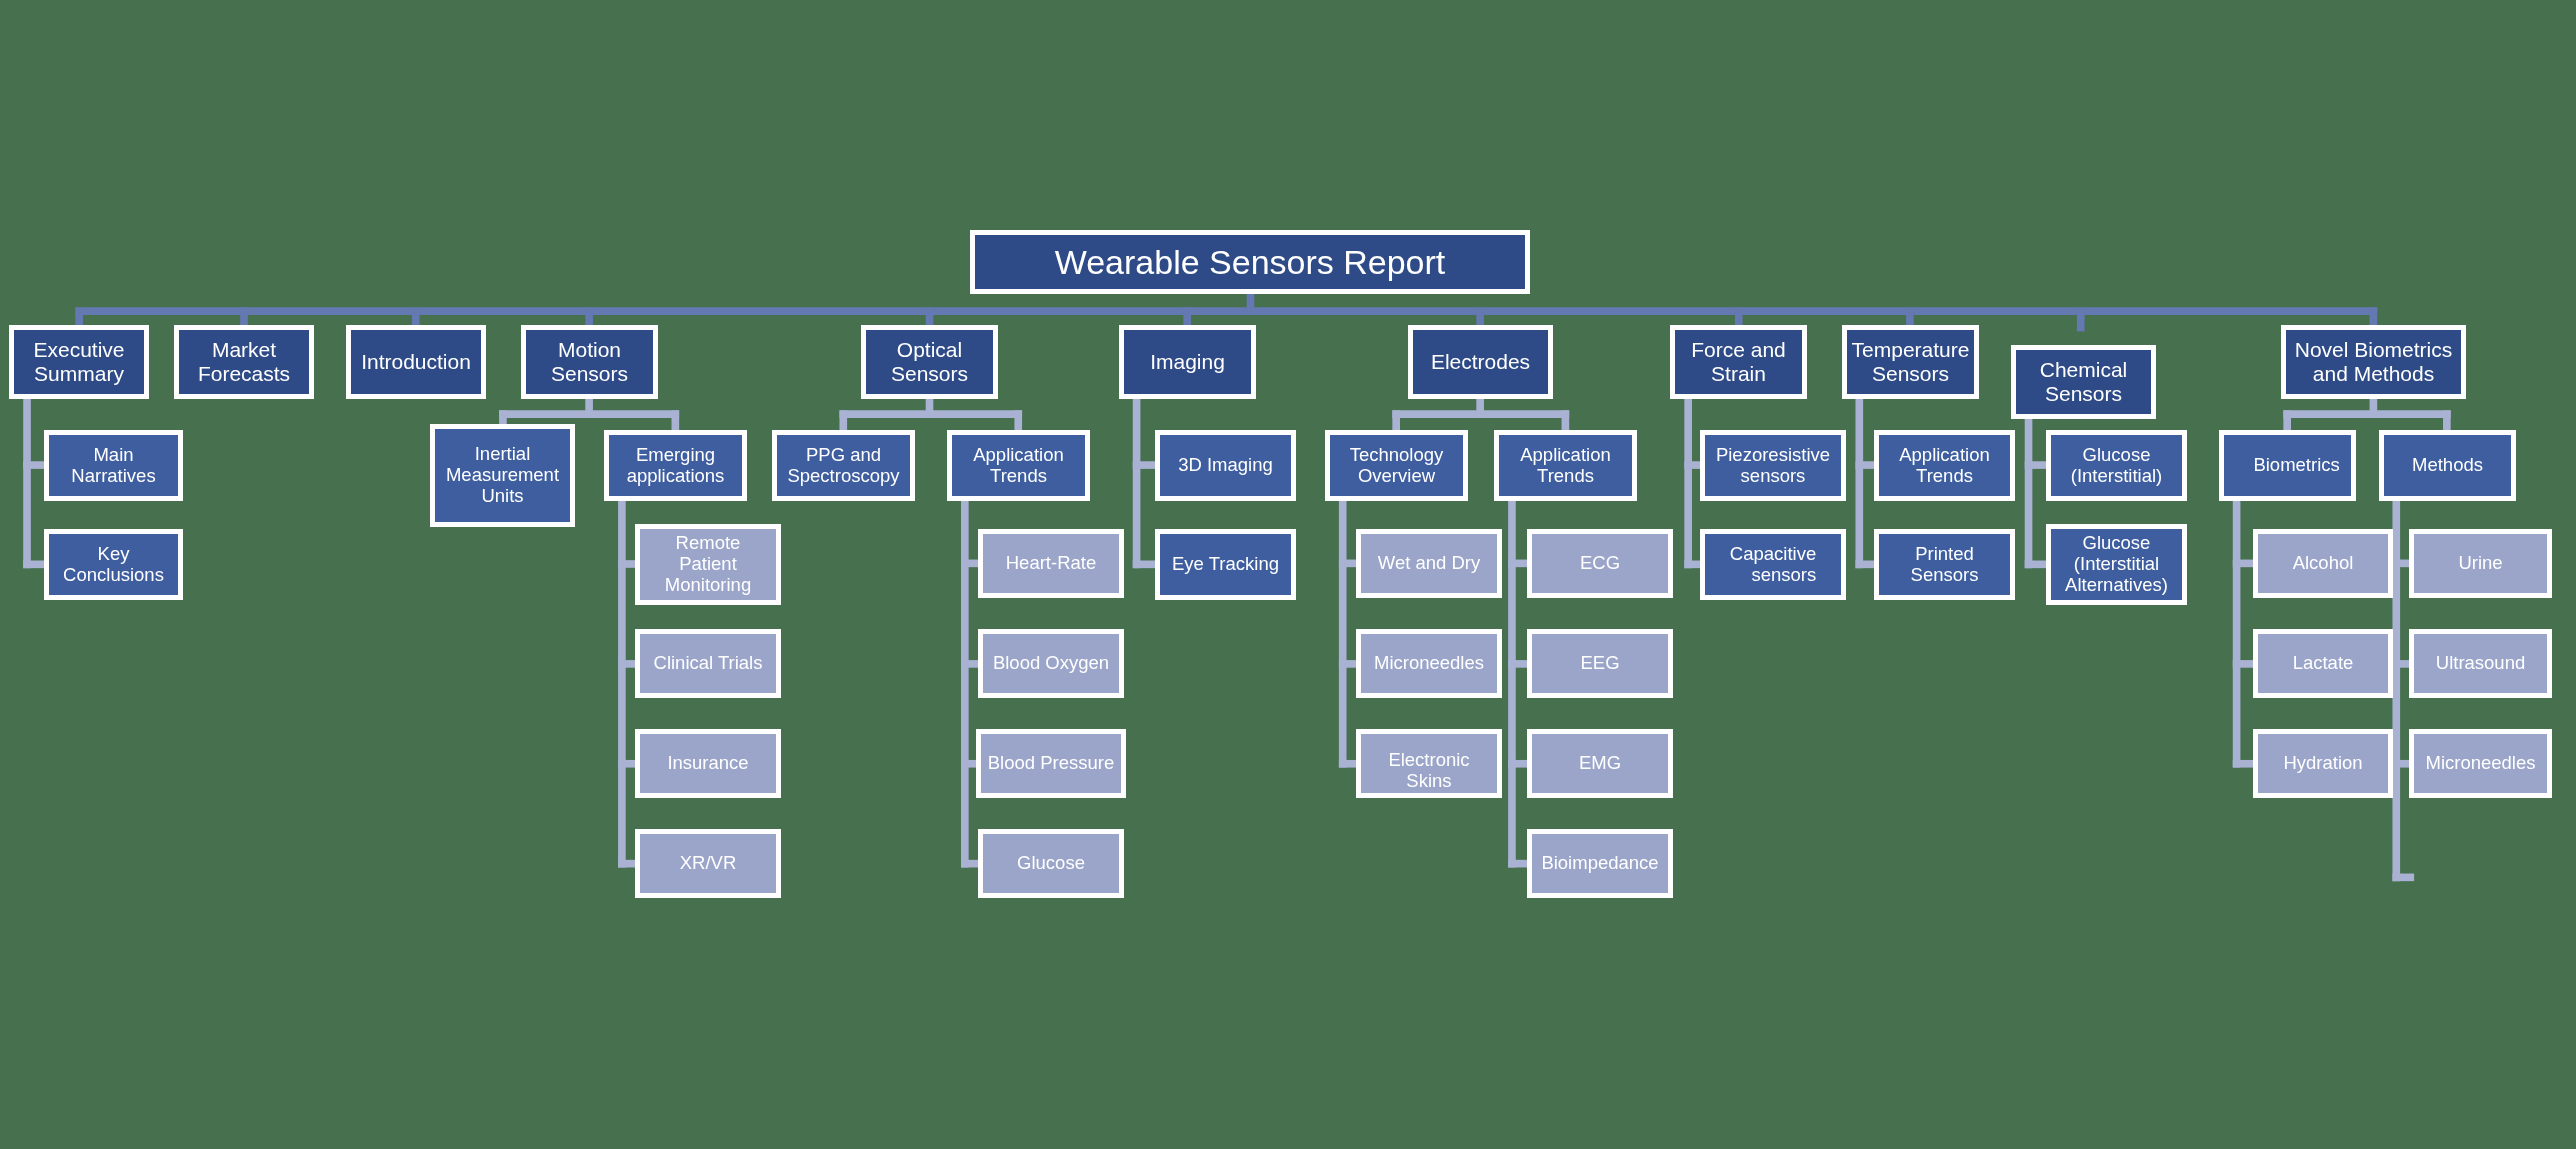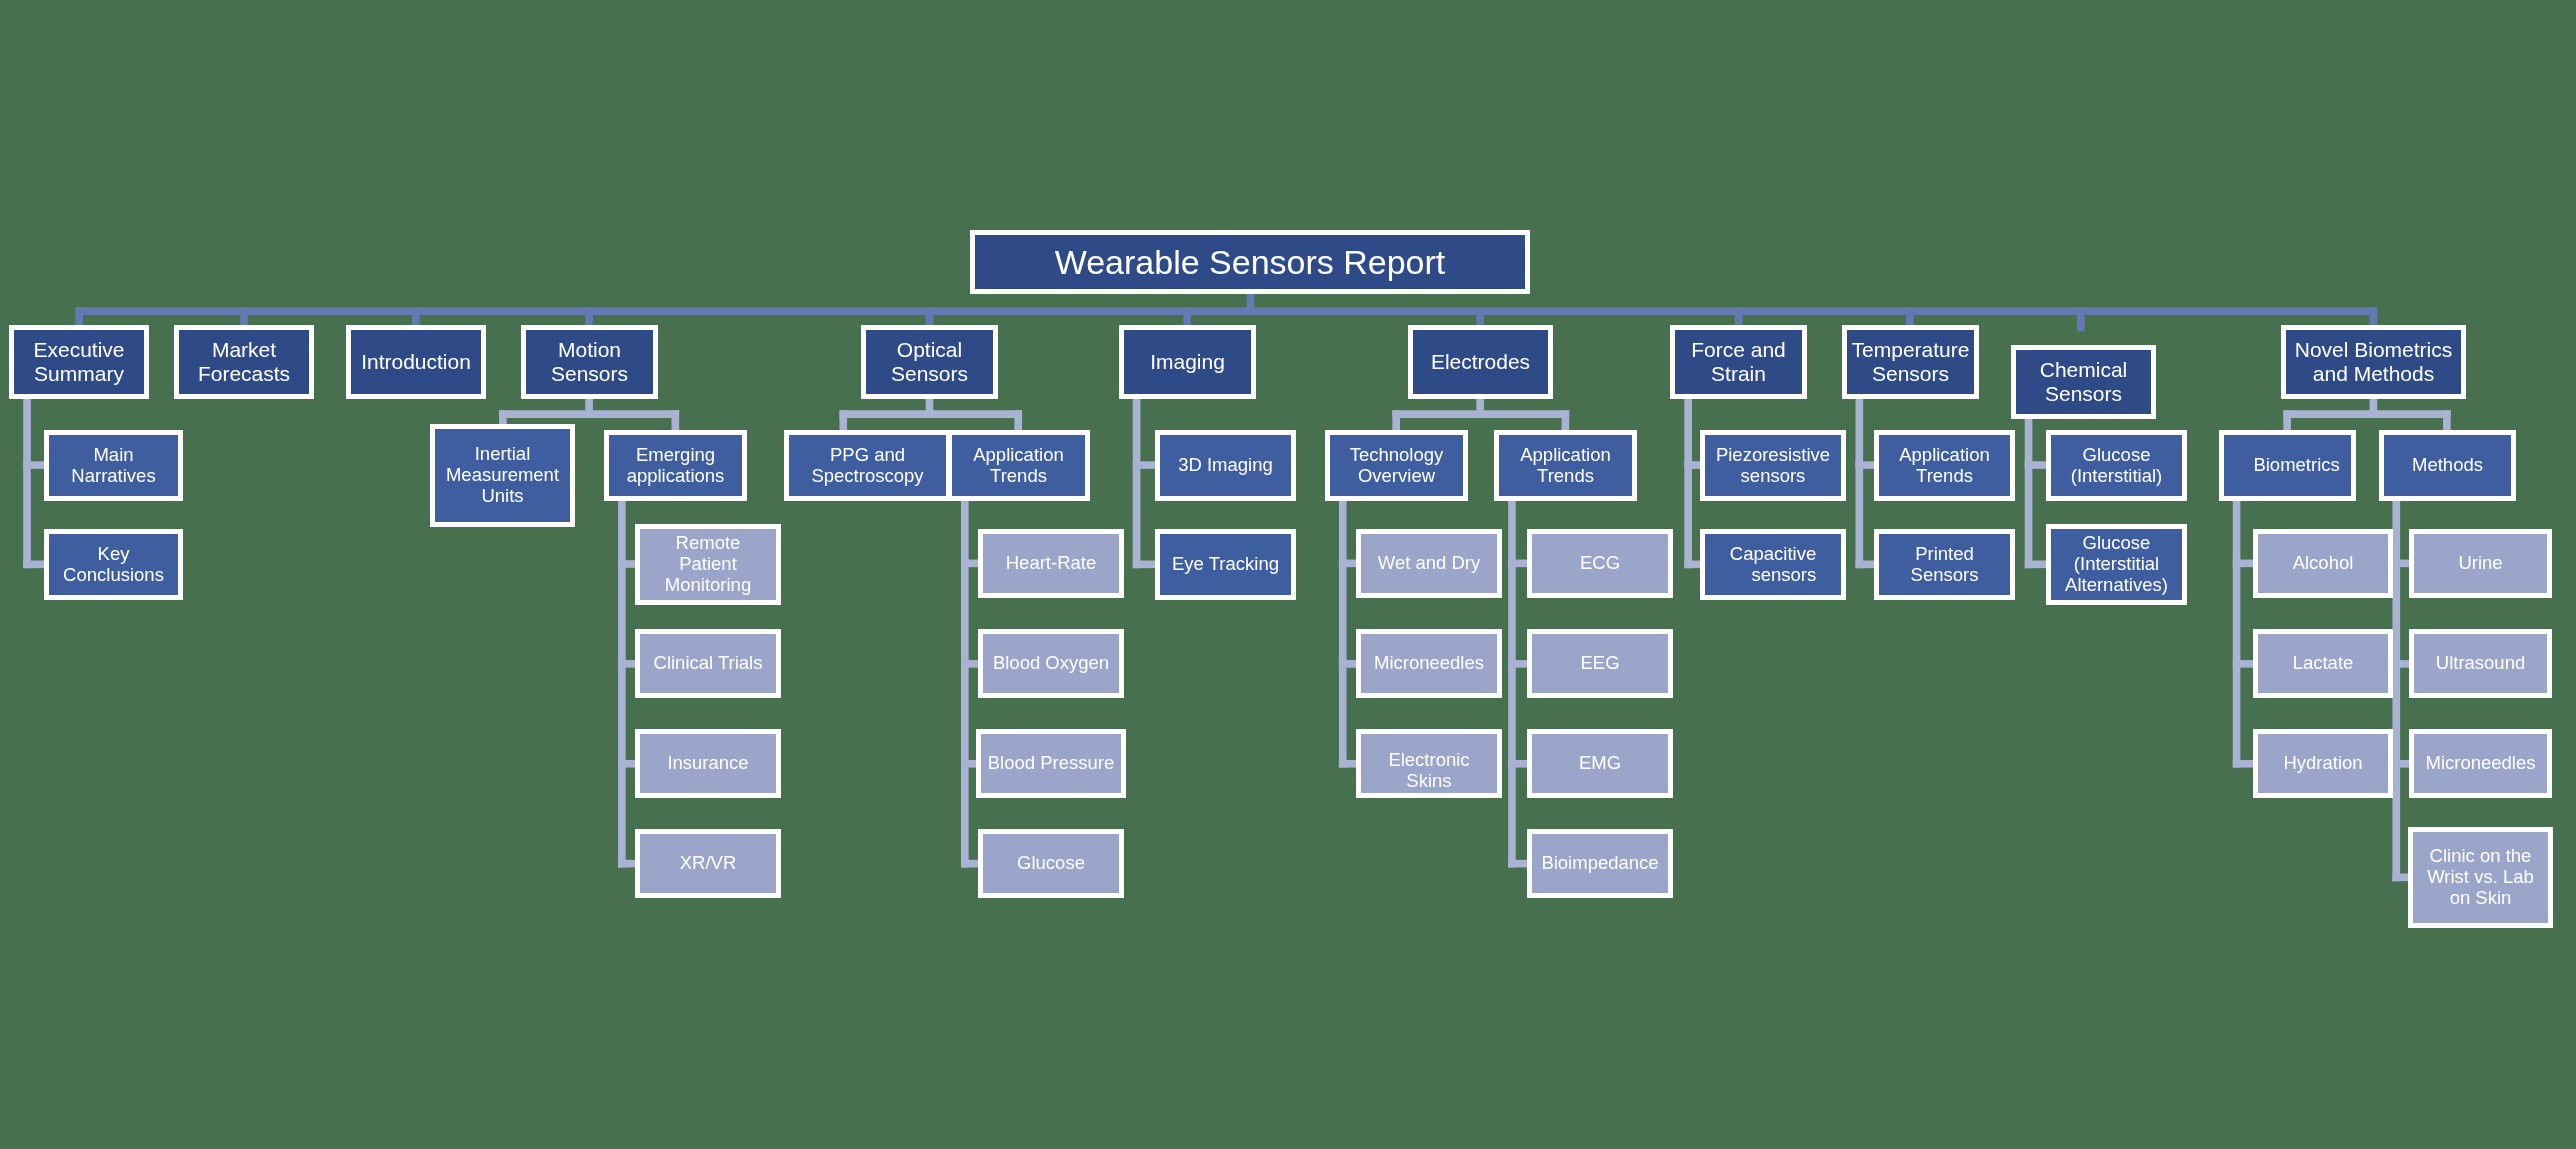--- a/index.html
+++ b/index.html
@@ -119,21 +119,21 @@
     <div class="node mid" style="left: 604px; top: 430px; width: 143px; height: 71px;"><span>Emerging
 applications</span></div>
     <div class="node light" style="left: 635px; top: 524px; width: 146px; height: 81px;"><span>Remote
 Patient
 Monitoring</span></div>
     <div class="node light" style="left: 635px; top: 629px; width: 146px; height: 69px;"><span>Clinical Trials</span></div>
     <div class="node light" style="left: 635px; top: 729px; width: 146px; height: 69px;"><span>Insurance</span></div>
     <div class="node light" style="left: 635px; top: 829px; width: 146px; height: 69px;"><span>XR/VR</span></div>
     <div class="node dark lvl1" style="left: 861px; top: 325px; width: 137px; height: 74px;"><span>Optical
 Sensors</span></div>
-    <div class="node mid" style="left: 772px; top: 430px; width: 167px; height: 71px; margin-left: 12px;"><span>PPG and
+    <div class="node mid" style="left: 772px; top: 430px; width: 143px; height: 71px;"><span>PPG and
 Spectroscopy</span></div>
     <div class="node mid" style="left: 947px; top: 430px; width: 143px; height: 71px;"><span>Application
 Trends</span></div>
     <div class="node light" style="left: 978px; top: 529px; width: 146px; height: 69px;"><span>Heart-Rate</span></div>
     <div class="node light" style="left: 978px; top: 629px; width: 146px; height: 69px;"><span>Blood Oxygen</span></div>
     <div class="node light" style="left: 976px; top: 729px; width: 150px; height: 69px;"><span>Blood Pressure</span></div>
     <div class="node light" style="left: 978px; top: 829px; width: 146px; height: 69px;"><span>Glucose</span></div>
     <div class="node dark lvl1" style="left: 1119px; top: 325px; width: 137px; height: 74px;"><span>Imaging</span></div>
     <div class="node mid" style="left: 1155px; top: 430px; width: 141px; height: 71px;"><span>3D Imaging</span></div>
     <div class="node mid" style="left: 1155px; top: 529px; width: 141px; height: 71px;"><span>Eye Tracking</span></div>
@@ -172,17 +172,14 @@
     <div class="node dark lvl1" style="left: 2281px; top: 325px; width: 185px; height: 74px;"><span>Novel Biometrics
 and Methods</span></div>
     <div class="node mid" style="left: 2219px; top: 430px; width: 137px; height: 71px; padding-left: 22px;"><span>Biometrics</span></div>
     <div class="node light" style="left: 2253px; top: 529px; width: 140px; height: 69px;"><span>Alcohol</span></div>
     <div class="node light" style="left: 2253px; top: 629px; width: 140px; height: 69px;"><span>Lactate</span></div>
     <div class="node light" style="left: 2253px; top: 729px; width: 140px; height: 69px;"><span>Hydration</span></div>
     <div class="node mid" style="left: 2379px; top: 430px; width: 137px; height: 71px;"><span>Methods</span></div>
     <div class="node light" style="left: 2409px; top: 529px; width: 143px; height: 69px;"><span>Urine</span></div>
     <div class="node light" style="left: 2409px; top: 629px; width: 143px; height: 69px;"><span>Ultrasound</span></div>
     <div class="node light" style="left: 2409px; top: 729px; width: 143px; height: 69px;"><span>Microneedles</span></div>
-    <div class="node light" style="left: 2408px; top: 827px; width: 145px; height: 101px;"><span>Clinic on the
-Wrist vs. Lab
-on Skin</span></div>
   </div>
 
 
 </body></html>

